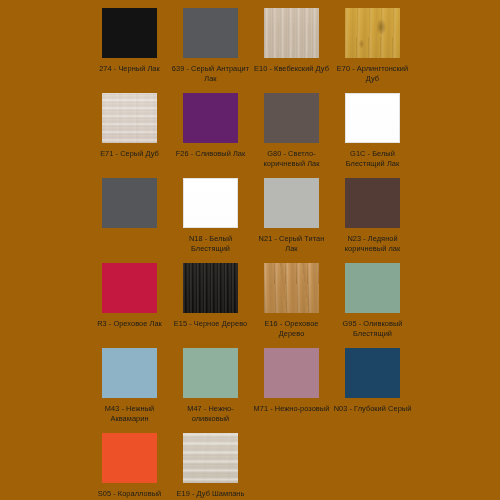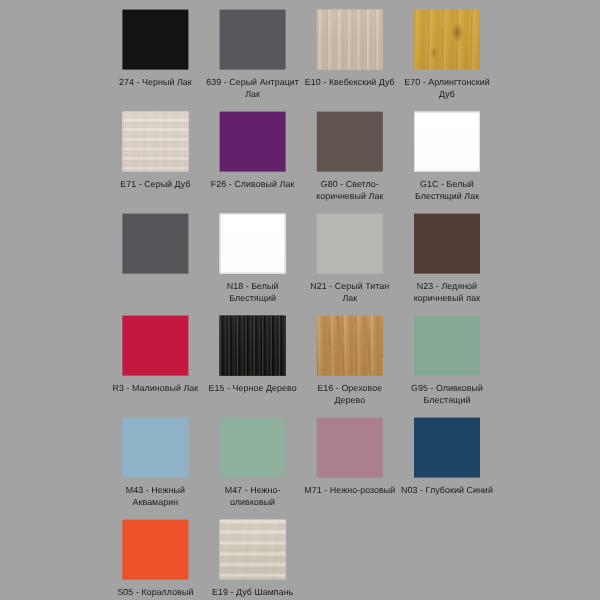--- a/index.html
+++ b/index.html
@@ -12,21 +12,21 @@
     height: 500px;
     background: #ffffff;
     font-family: "Liberation Sans", sans-serif;
     overflow: hidden;
   }
 
   #swatch-catalog {
     width: 500px;
     height: 500px;
     position: relative;
-    background: #a3a3a3;
+    background: #a16207;
     box-sizing: border-box;
   }
 
   .swatch-grid {
     position: absolute;
     left: 89px;
     top: 8px;
     width: 404px;
     display: flex;
     flex-wrap: wrap;
@@ -204,21 +204,21 @@
       <div class="swatch-cell">
         <div class="swatch-chip" title="N21 - Серый Титан Лак" style="background-color: rgb(183, 183, 180);"></div>
         <div class="swatch-label">N21 - Серый Титан Лак</div>
       </div>
       <div class="swatch-cell">
         <div class="swatch-chip" title="N23 - Ледяной коричневый лак" style="background-color: rgb(83, 60, 53);"></div>
         <div class="swatch-label">N23 - Ледяной коричневый лак</div>
       </div>
       <div class="swatch-cell">
         <div class="swatch-chip" title="R3 - Малиновый Лак" style="background-color: rgb(196, 24, 64);"></div>
-        <div class="swatch-label">R3 - Малиновый Лак</div>
+        <div class="swatch-label">R3 - Ореховое Лак</div>
       </div>
       <div class="swatch-cell">
         <div class="swatch-chip tex-black-wood" title="E15 - Черное Дерево" style="background-color: rgb(29, 27, 25);"></div>
         <div class="swatch-label">E15 - Черное Дерево</div>
       </div>
       <div class="swatch-cell">
         <div class="swatch-chip tex-walnut" title="E16 - Ореховое Дерево" style="background-color: rgb(194, 144, 82);"></div>
         <div class="swatch-label">E16 - Ореховое Дерево</div>
       </div>
       <div class="swatch-cell">
@@ -232,21 +232,21 @@
       <div class="swatch-cell">
         <div class="swatch-chip" title="M47 - Нежно-оливковый" style="background-color: rgb(142, 176, 156);"></div>
         <div class="swatch-label">M47 - Нежно-оливковый</div>
       </div>
       <div class="swatch-cell">
         <div class="swatch-chip" title="M71 - Нежно-розовый" style="background-color: rgb(171, 127, 141);"></div>
         <div class="swatch-label">M71 - Нежно-розовый</div>
       </div>
       <div class="swatch-cell">
         <div class="swatch-chip" title="N03 - Глубокий Синий" style="background-color: rgb(27, 68, 101);"></div>
-        <div class="swatch-label">N03 - Глубокий Синий</div>
+        <div class="swatch-label">N03 - Глубокий Серый</div>
       </div>
       <div class="swatch-cell">
         <div class="swatch-chip" title="S05 - Коралловый Сатин" style="background-color: rgb(237, 81, 39);"></div>
         <div class="swatch-label">S05 - Коралловый Сатин</div>
       </div>
       <div class="swatch-cell">
         <div class="swatch-chip tex-oak-champagne" title="E19 - Дуб Шампань" style="background-color: rgb(210, 202, 189);"></div>
         <div class="swatch-label">E19 - Дуб Шампань</div>
       </div>
     </div>

